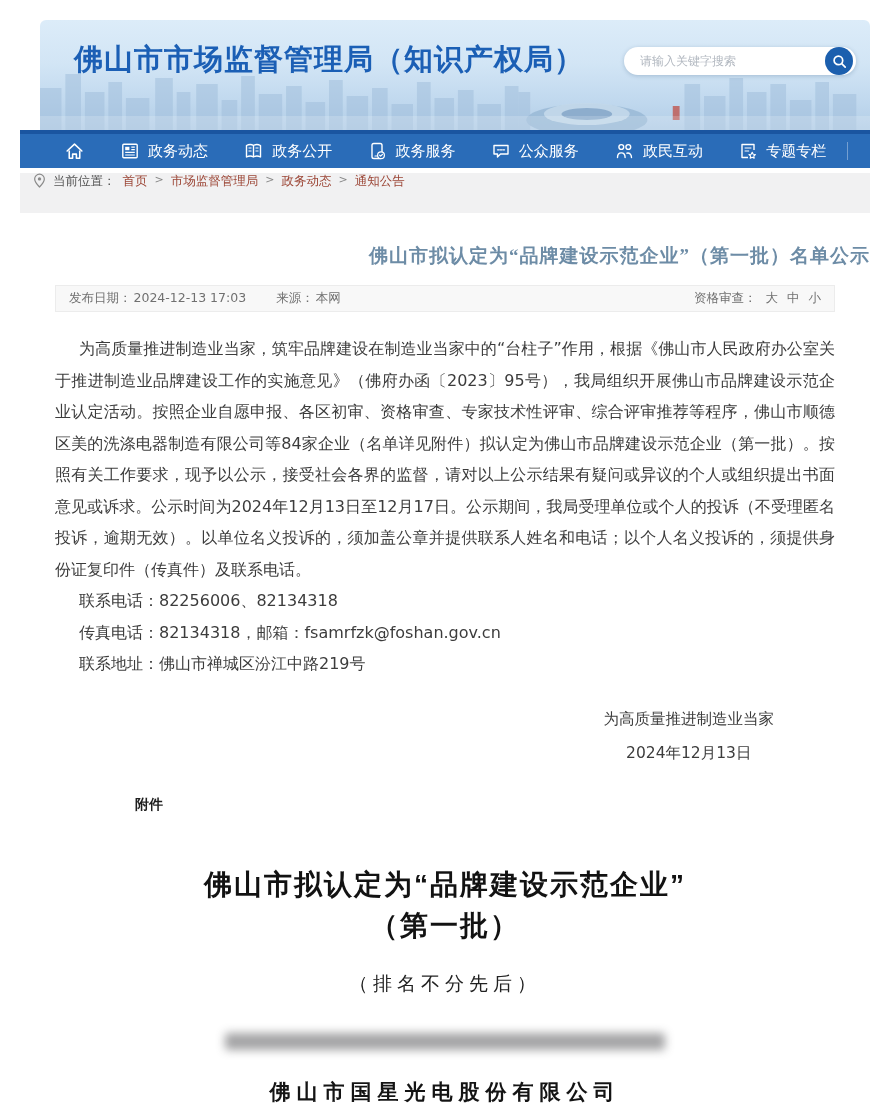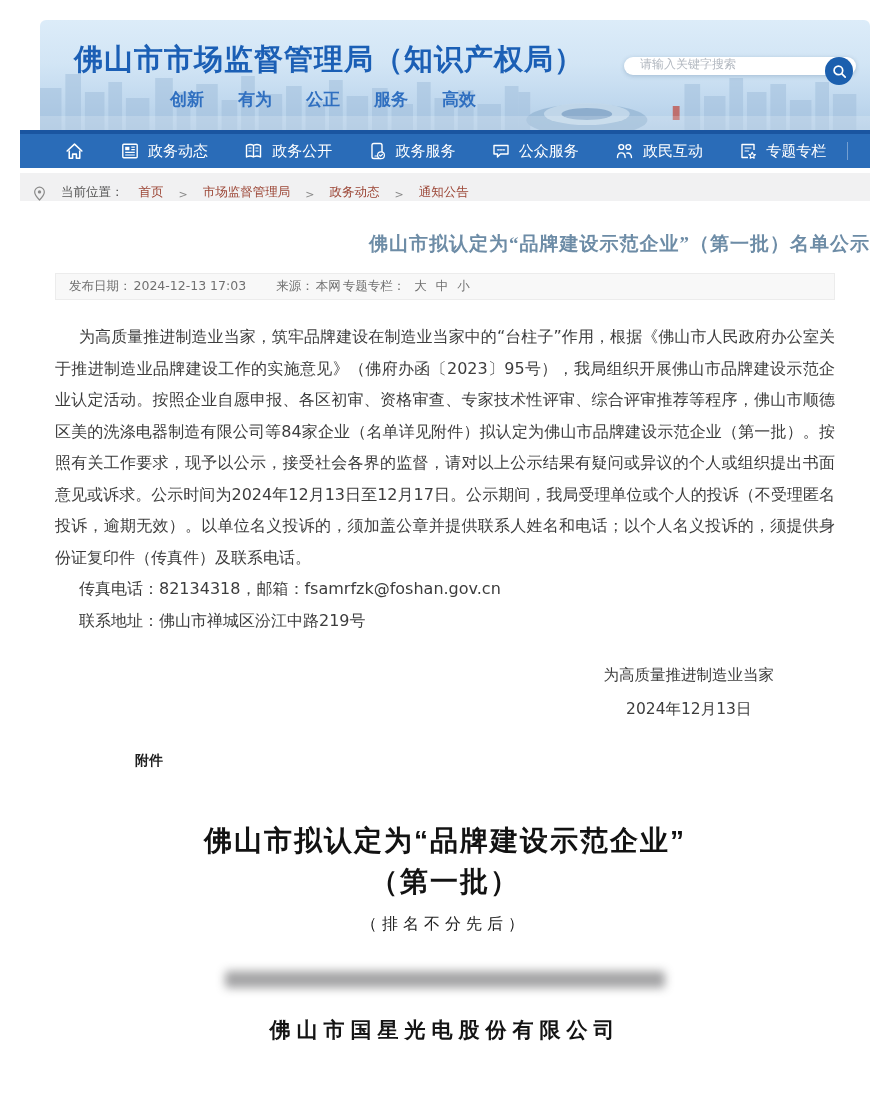--- a/index.html
+++ b/index.html
@@ -21,24 +21,24 @@
   .skyline { position:absolute; left:0; bottom:0; width:100%; height:72px; }
   .site-title {
     position:absolute; left:34px; top:20px; z-index:2;
     font-size:29px; font-weight:bold; color:#1b5fb5; letter-spacing:1px;
   }
   .slogans {
     position:absolute; left:130px; top:68px; z-index:2;
     display:flex; gap:34px; font-size:17px; font-weight:bold; color:#2f6fc0;
   }
   .search {
-    position:absolute; right:14px; top:37px; z-index:2;
-    width:232px; height:18px; background:#ffffff; border-radius:17px;
+    position:absolute; right:14px; top:27px; z-index:2;
+    width:232px; height:28px; background:#ffffff; border-radius:17px;
     box-shadow:0 1px 4px rgba(40,80,120,.25);
-    display:flex; align-items:flex-start;
+    display:flex; align-items:center;
   }
   .search input {
     flex:1; border:none; outline:none; background:transparent;
     padding:0 6px 0 16px; font-size:12px; color:#333;
     font-family:"DejaVu Sans","Liberation Sans",sans-serif;
   }
   .search input::placeholder { color:#b2b8c0; }
   .search-btn {
     width:28px; height:28px; margin-right:3px; border:none; border-radius:50%;
     background:#1b5fae; display:flex; align-items:center; justify-content:center; cursor:pointer;
@@ -53,36 +53,36 @@
   }
   .navbar::after { content:""; position:absolute; right:22px; top:8px; bottom:8px; width:1px; background:rgba(255,255,255,.35); }
   .nav-item {
     display:flex; align-items:center; gap:8px;
     color:#ffffff; font-size:15px; text-decoration:none; cursor:pointer;
   }
   .nav-item svg { display:block; }
 
   
   .breadcrumb-bar {
-    margin-top:5px; height:28px; background:#f1f1f2;
-    display:flex; align-items:flex-end; gap:15px; padding:0 13px;
+    margin-top:5px; height:40px; background:#f1f1f2;
+    display:flex; align-items:flex-start; gap:7px; padding:0 13px;
     font-size:12.5px; color:#555;
   }
   .crumb-link { color:#9c4636; text-decoration:none; cursor:pointer; }
   .crumb-sep { color:#888; font-size:11px; }
 
   
   .article-title {
     margin:30px 0 16px; text-align:right;
     font-family:"Liberation Serif","DejaVu Serif",serif;
     font-size:19px; font-weight:bold; color:#6d8ca6; letter-spacing:1px;
   }
   .meta-bar {
     margin:0 35px; height:27px; background:#f8f8f8; border:1px solid #ececec;
-    display:flex; align-items:center; 
+    display:flex; align-items:center; justify-content:space-between;
     padding:0 13px; font-size:12.5px; color:#707070;
   }
   .meta-left span { margin-right:2px; }
   .meta-gap { display:inline-block; width:26px; }
   .meta-right a { color:#707070; text-decoration:none; margin-left:9px; cursor:pointer; }
 
   .body-text {
     margin:21px 35px 0 35px;
     font-size:16px; line-height:31.5px; color:#3c3c3c; text-align:justify;
   }
@@ -94,23 +94,23 @@
   }
 
   .attach-label { margin:26px 0 0 115px; font-size:14px; font-weight:bold; color:#1f1f1f; }
 
   .attach-title {
     margin-top:50px; text-align:center;
     font-family:Liberation Sans, sans-serif;
     font-size:28px; font-weight:bold; color:#121212; line-height:41px; letter-spacing:2px;
   }
   .attach-sub {
-    margin-top:12px; text-align:center;
+    margin-top:25px; text-align:center;
     font-family:"Liberation Serif","DejaVu Serif",serif;
-    font-size:16px; color:#222; letter-spacing:5px;
+    font-size:19px; color:#222; letter-spacing:5px;
   }
 
   .redacted {
     height:17px; background:#4a4a4d; opacity:.5; filter:blur(5px);
     border-radius:3px; margin-left:auto; margin-right:auto;
   }
   .redacted.r1 { width:440px; margin-top:36px; }
 
   .company {
     margin-top:28px; text-align:center;
@@ -162,27 +162,20 @@
         <ellipse cx="560" cy="56" rx="44" ry="11" fill="#c3d8ea" opacity="0.9"></ellipse>
         <ellipse cx="560" cy="56" rx="26" ry="6" fill="#7fa3c6" opacity="0.8"></ellipse>
         <rect x="648" y="48" width="7" height="14" fill="#c0392b" opacity="0.65"></rect>
         <rect x="490" y="34" width="12" height="38" fill="#9dbcd9" opacity="0.5"></rect>
       </g>
       <rect x="0" y="58" width="850" height="14" fill="#ffffff" opacity="0.18"></rect>
     </svg>
 
     <div class="site-title">佛山市市场监督管理局（知识产权局）</div>
 
-    <div class="slogans">
-      <span>创新</span>
-      <span>有为</span>
-      <span>公正</span>
-      <span>服务</span>
-      <span>高效</span>
-    </div>
 
     <div class="search">
       <input type="text" placeholder="请输入关键字搜索" style="">
       <button class="search-btn">
         <svg width="15" height="15" viewBox="0 0 15 15">
           <circle cx="6.4" cy="6.4" r="4.3" fill="none" stroke="#ffffff" stroke-width="1.7"></circle>
           <line x1="9.7" y1="9.7" x2="13.2" y2="13.2" stroke="#ffffff" stroke-width="1.7" stroke-linecap="round"></line>
         </svg>
       </button>
     </div>
@@ -262,26 +255,27 @@
   </div>
 
   <main>
     <h1 class="article-title">佛山市拟认定为“品牌建设示范企业”（第一批）名单公示</h1>
 
     <div class="meta-bar">
       <div class="meta-left">
         <span>发布日期：</span><span>2024-12-13 17:03</span><span class="meta-gap"></span><span>来源：</span><span>本网</span>
       </div>
       <div class="meta-right">
-        <span>专题专栏：</span><a>大</a><a>中</a><a>小</a>
+        <span>资格审查：</span><a>大</a><a>中</a><a>小</a>
       </div>
     </div>
 
     <div class="body-text">
       <p>为高质量推进制造业当家，筑牢品牌建设在制造业当家中的“台柱子”作用，根据《佛山市人民政府办公室关于推进制造业品牌建设工作的实施意见》（佛府办函〔2023〕95号），我局组织开展佛山市品牌建设示范企业认定活动。按照企业自愿申报、各区初审、资格审查、专家技术性评审、综合评审推荐等程序，佛山市顺德区美的洗涤电器制造有限公司等84家企业（名单详见附件）拟认定为佛山市品牌建设示范企业（第一批）。按照有关工作要求，现予以公示，接受社会各界的监督，请对以上公示结果有疑问或异议的个人或组织提出书面意见或诉求。公示时间为2024年12月13日至12月17日。公示期间，我局受理单位或个人的投诉（不受理匿名投诉，逾期无效）。以单位名义投诉的，须加盖公章并提供联系人姓名和电话；以个人名义投诉的，须提供身份证复印件（传真件）及联系电话。</p>
+      <p>联系电话：82256006、82134318</p>
       <p>传真电话：82134318，邮箱：fsamrfzk@foshan.gov.cn</p>
       <p>联系地址：佛山市禅城区汾江中路219号</p>
     </div>
 
     <div class="signature">
       <div>为高质量推进制造业当家</div>
       <div>2024年12月13日</div>
     </div>
 
     <div class="attach-label">附件</div>

